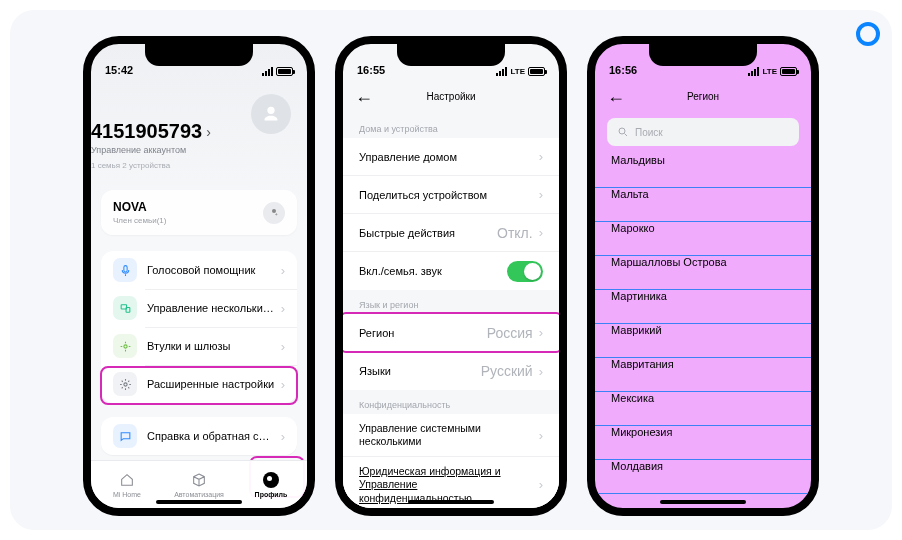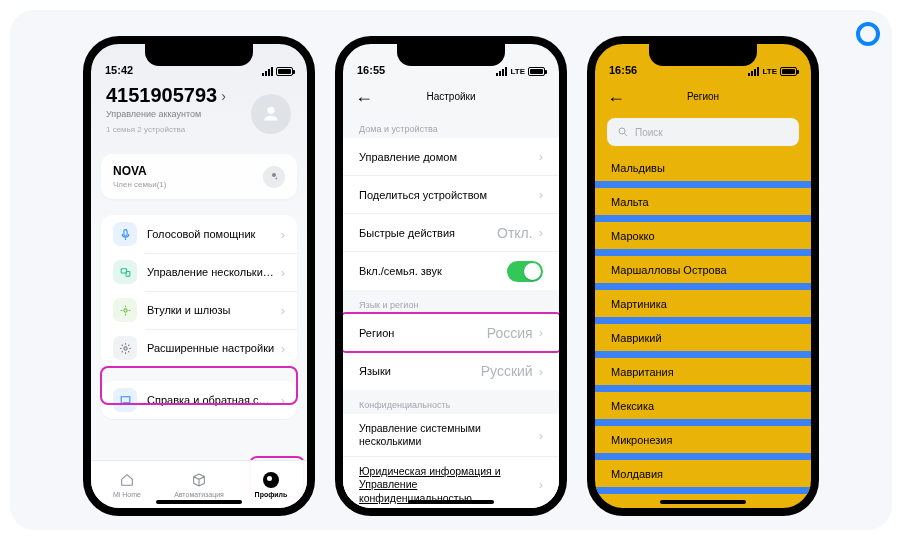--- a/index.html
+++ b/index.html
@@ -13,38 +13,38 @@
     --hl:#d729b7;
     --accent-blue:#0a84ff;
     --green:#33c75a;
   }
   *{box-sizing:border-box;font-family:-apple-system,Helvetica,Arial,sans-serif;}
   body{margin:0;background:#fff;}
   .stage{width:902px;height:540px;position:relative;margin:0 auto;padding:16px;}
   .canvas{position:absolute;inset:10px;border-radius:24px;background:var(--bg);}
   .ring{position:absolute;top:22px;right:22px;width:24px;height:24px;border:4px solid var(--accent-blue);border-radius:50%;}
   .phones{position:relative;display:flex;gap:20px;justify-content:center;align-items:flex-start;padding-top:20px;}
-  .phone{width:232px;height:480px;border:8px solid var(--phone-border);border-radius:36px;background:#eab308;position:relative;overflow:hidden;flex:0 0 auto;}
+  .phone{width:232px;height:480px;border:8px solid var(--phone-border);border-radius:36px;background:#f0abfc;position:relative;overflow:hidden;flex:0 0 auto;}
   .phone.light{background:linear-gradient(180deg,#eef0f3 0,#f7f8fa 40%,#f7f8fa 100%);}
   .notch{position:absolute;top:0;left:50%;transform:translateX(-50%);width:108px;height:22px;background:var(--phone-border);border-radius:0 0 14px 14px;z-index:5;}
   .statusbar{height:34px;display:flex;align-items:flex-end;justify-content:space-between;padding:0 14px 2px 14px;font-size:11px;font-weight:600;color:#000;}
   .sb-right{display:flex;align-items:flex-start;gap:3px;}
   .lte{font-size:8px;font-weight:700;}
   .sigbars{display:flex;align-items:flex-end;gap:1px;height:9px;}
   .sigbars span{width:2px;background:#000;}
   .sigbars span:nth-child(1){height:3px;}
   .sigbars span:nth-child(2){height:5px;}
   .sigbars span:nth-child(3){height:7px;}
   .sigbars span:nth-child(4){height:9px;}
   .batt{width:17px;height:9px;border:1px solid #000;border-radius:2px;position:relative;}
   .batt::after{content:"";position:absolute;right:-3px;top:2px;width:2px;height:4px;background:#000;border-radius:0 1px 1px 0;}
   .batt i{display:block;margin:1px;width:13px;height:5px;background:#000;border-radius:1px;}
 
   
-  .p1-head{padding:6px 16px 0 15px;}
+  .p1-head{padding:6px 16px 0 0;margin-top:36px;}
   .acct-line{display:flex;align-items:center;gap:4px;}
   .acct-id{font-size:20px;font-weight:700;color:#000;}
   .acct-caret{font-size:14px;color:#555;}
   .acct-sub{font-size:9px;color:#7f838b;margin-top:2px;}
   .acct-meta{font-size:8px;color:#a8acb3;margin-top:6px;}
   .avatar{position:absolute;right:16px;top:50px;width:40px;height:40px;border-radius:50%;background:#dfe2e7;display:flex;align-items:center;justify-content:center;}
   .avatar svg{width:22px;height:22px;fill:#fff;}
   .nova-card{margin:20px 10px 0 10px;background:rgba(255,255,255,.85);border-radius:12px;padding:10px 12px;display:flex;justify-content:space-between;align-items:center;box-shadow:0 1px 2px rgba(0,0,0,.04);}
   .nova-title{font-size:12px;font-weight:700;color:#000;}
   .nova-sub{font-size:8px;color:#9a9ea5;margin-top:2px;}
@@ -85,21 +85,21 @@
   .srow.multi .srow-lbl{font-size:10.5px;line-height:1.25;}
   .srow.multi{padding-top:8px;padding-bottom:8px;min-height:0;}
   .p2-body{background:#f6f7f9;height:calc(100% - 34px - 36px);overflow:hidden;}
   .hl-box{position:absolute;border:2px solid var(--hl);border-radius:6px;pointer-events:none;z-index:10;}
 
   
   .search{margin:4px 12px 8px 12px;height:28px;background:#f2f3f5;border-radius:8px;display:flex;align-items:center;padding:0 10px;gap:6px;}
   .search svg{width:12px;height:12px;stroke:#a8abb1;fill:none;stroke-width:2;}
   .search-ph{font-size:10px;color:#a8abb1;}
   .rlist{}
-  .rrow{padding:0 16px;display:flex;align-items:center;min-height:34px;font-size:11px;color:#000;border-bottom:7px solid #3b82f6;position:relative;}
+  .rrow{padding:0 16px;display:flex;align-items:flex-start;min-height:34px;font-size:11px;color:#000;border-bottom:1px solid #3b82f6;position:relative;}
 </style>
 </head>
 <body>
 
 <div class="stage">
   <div class="canvas"></div>
   <div class="ring"></div>
 
   <div class="phones">
 

